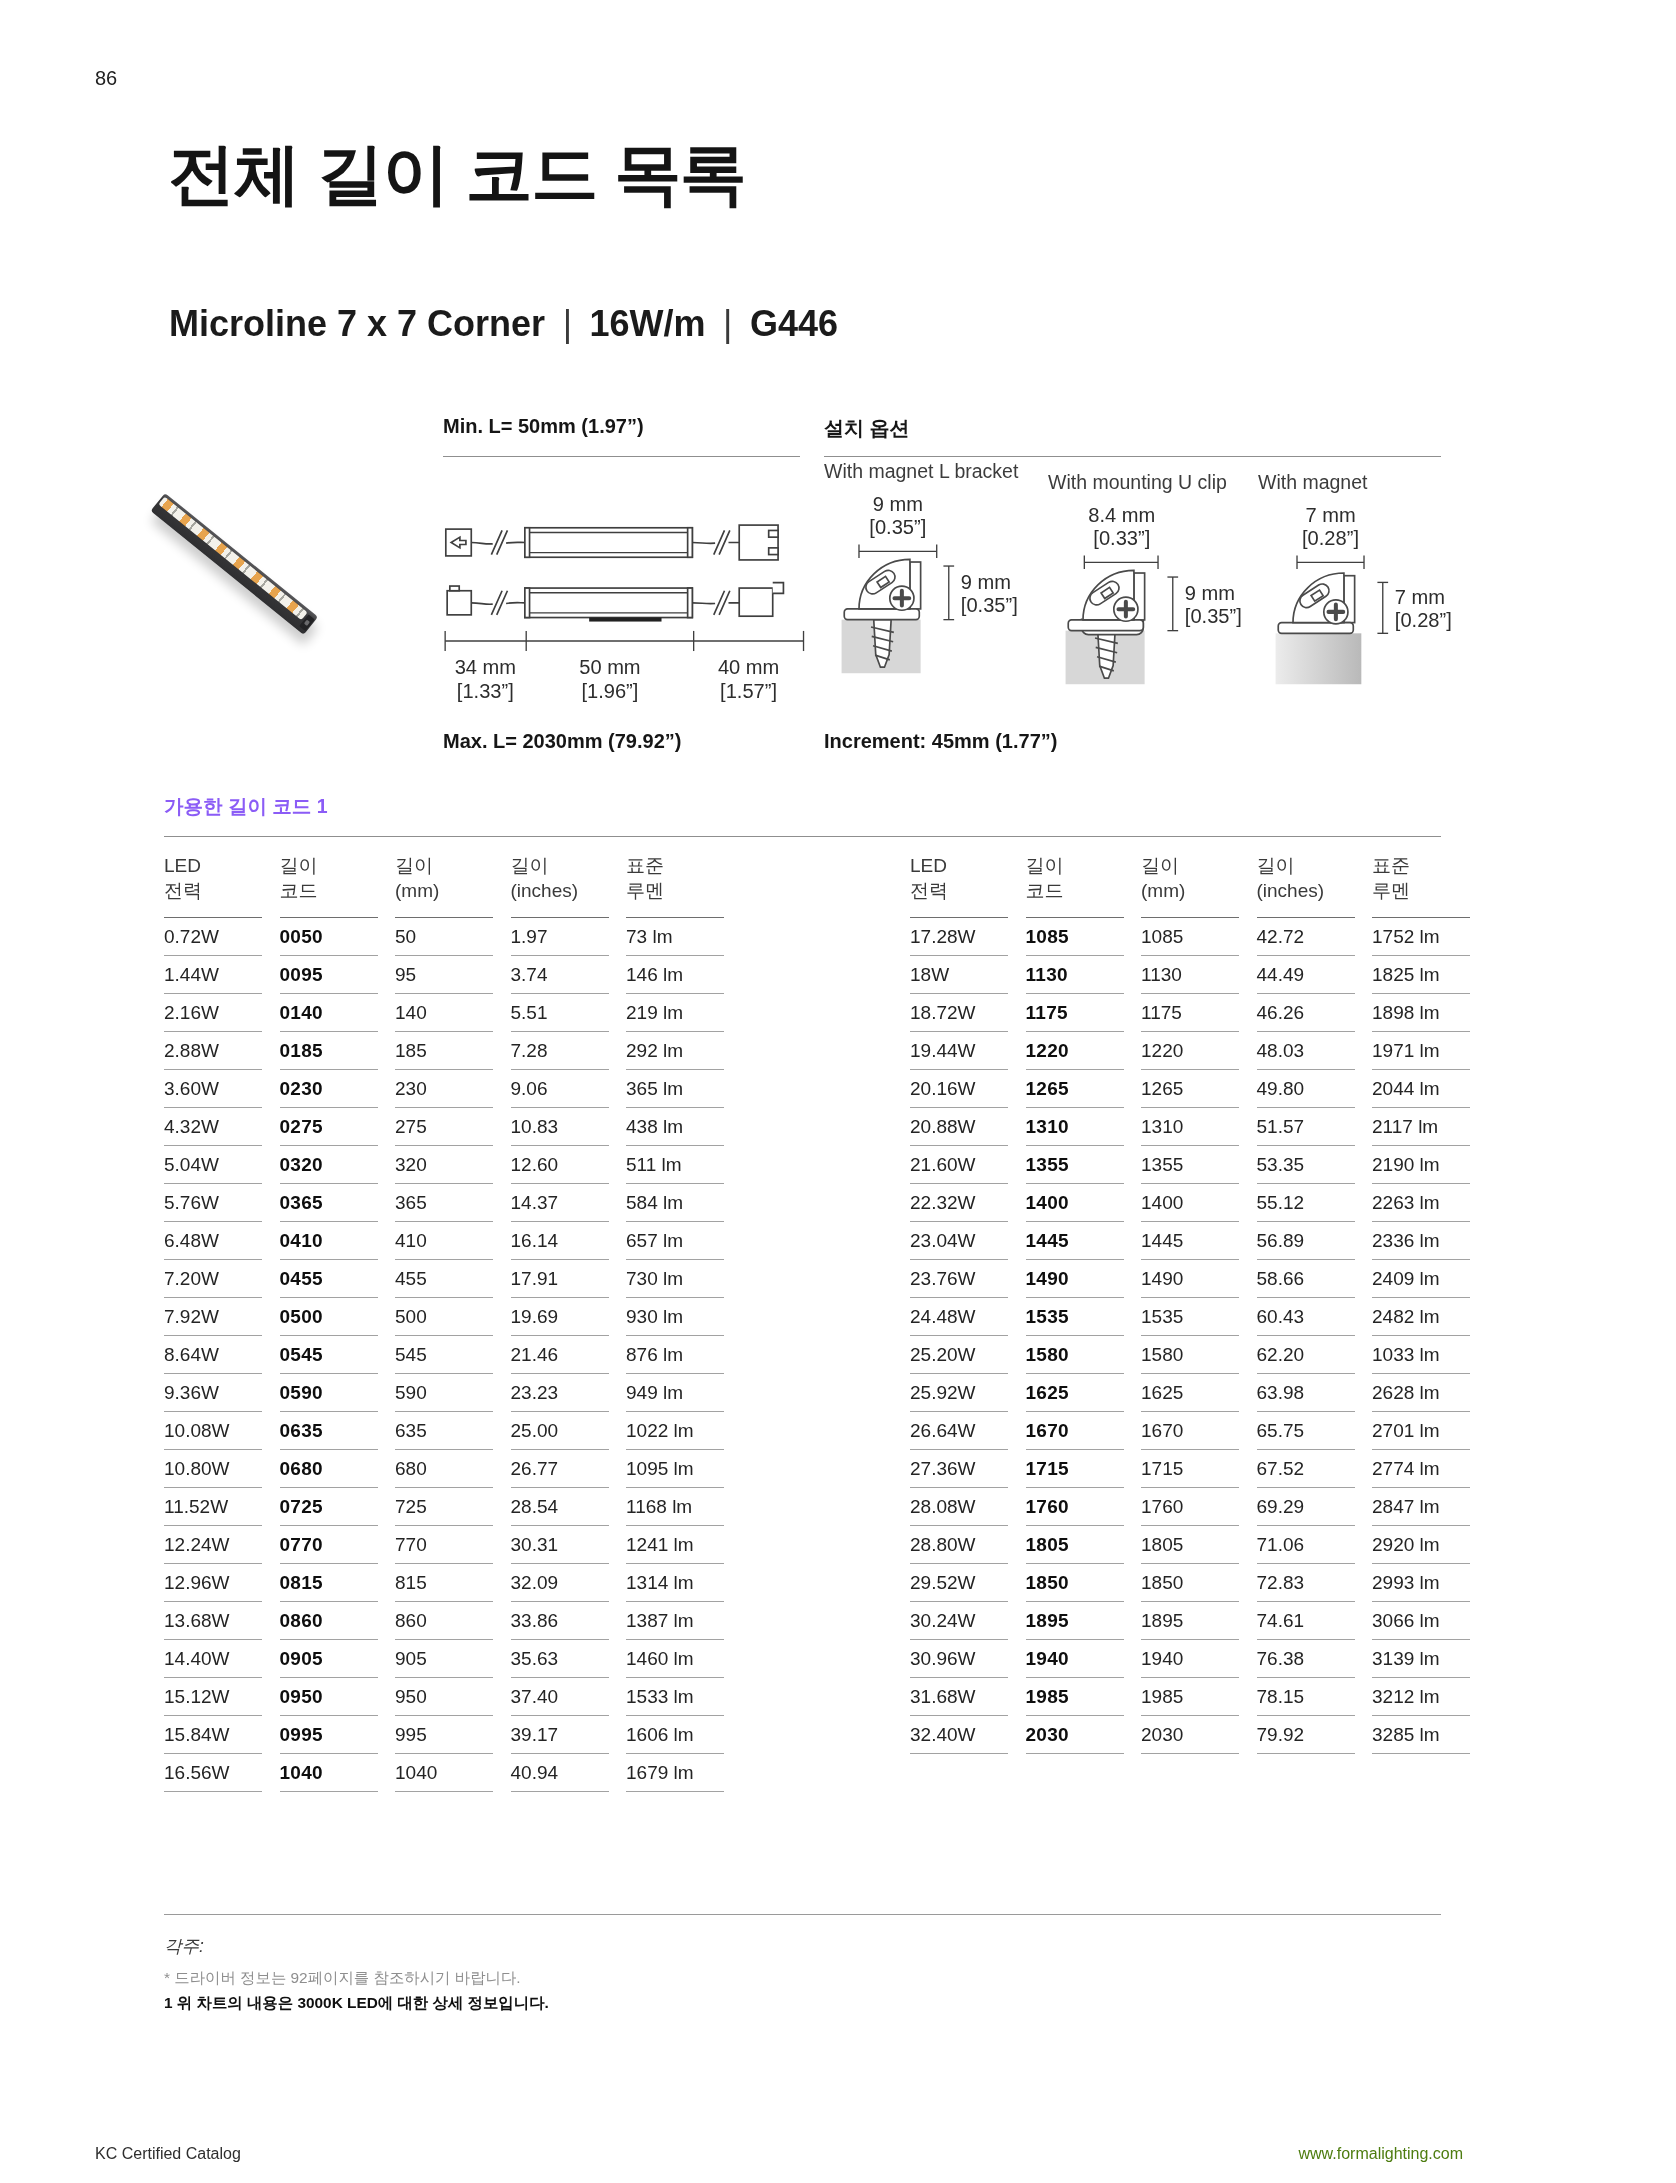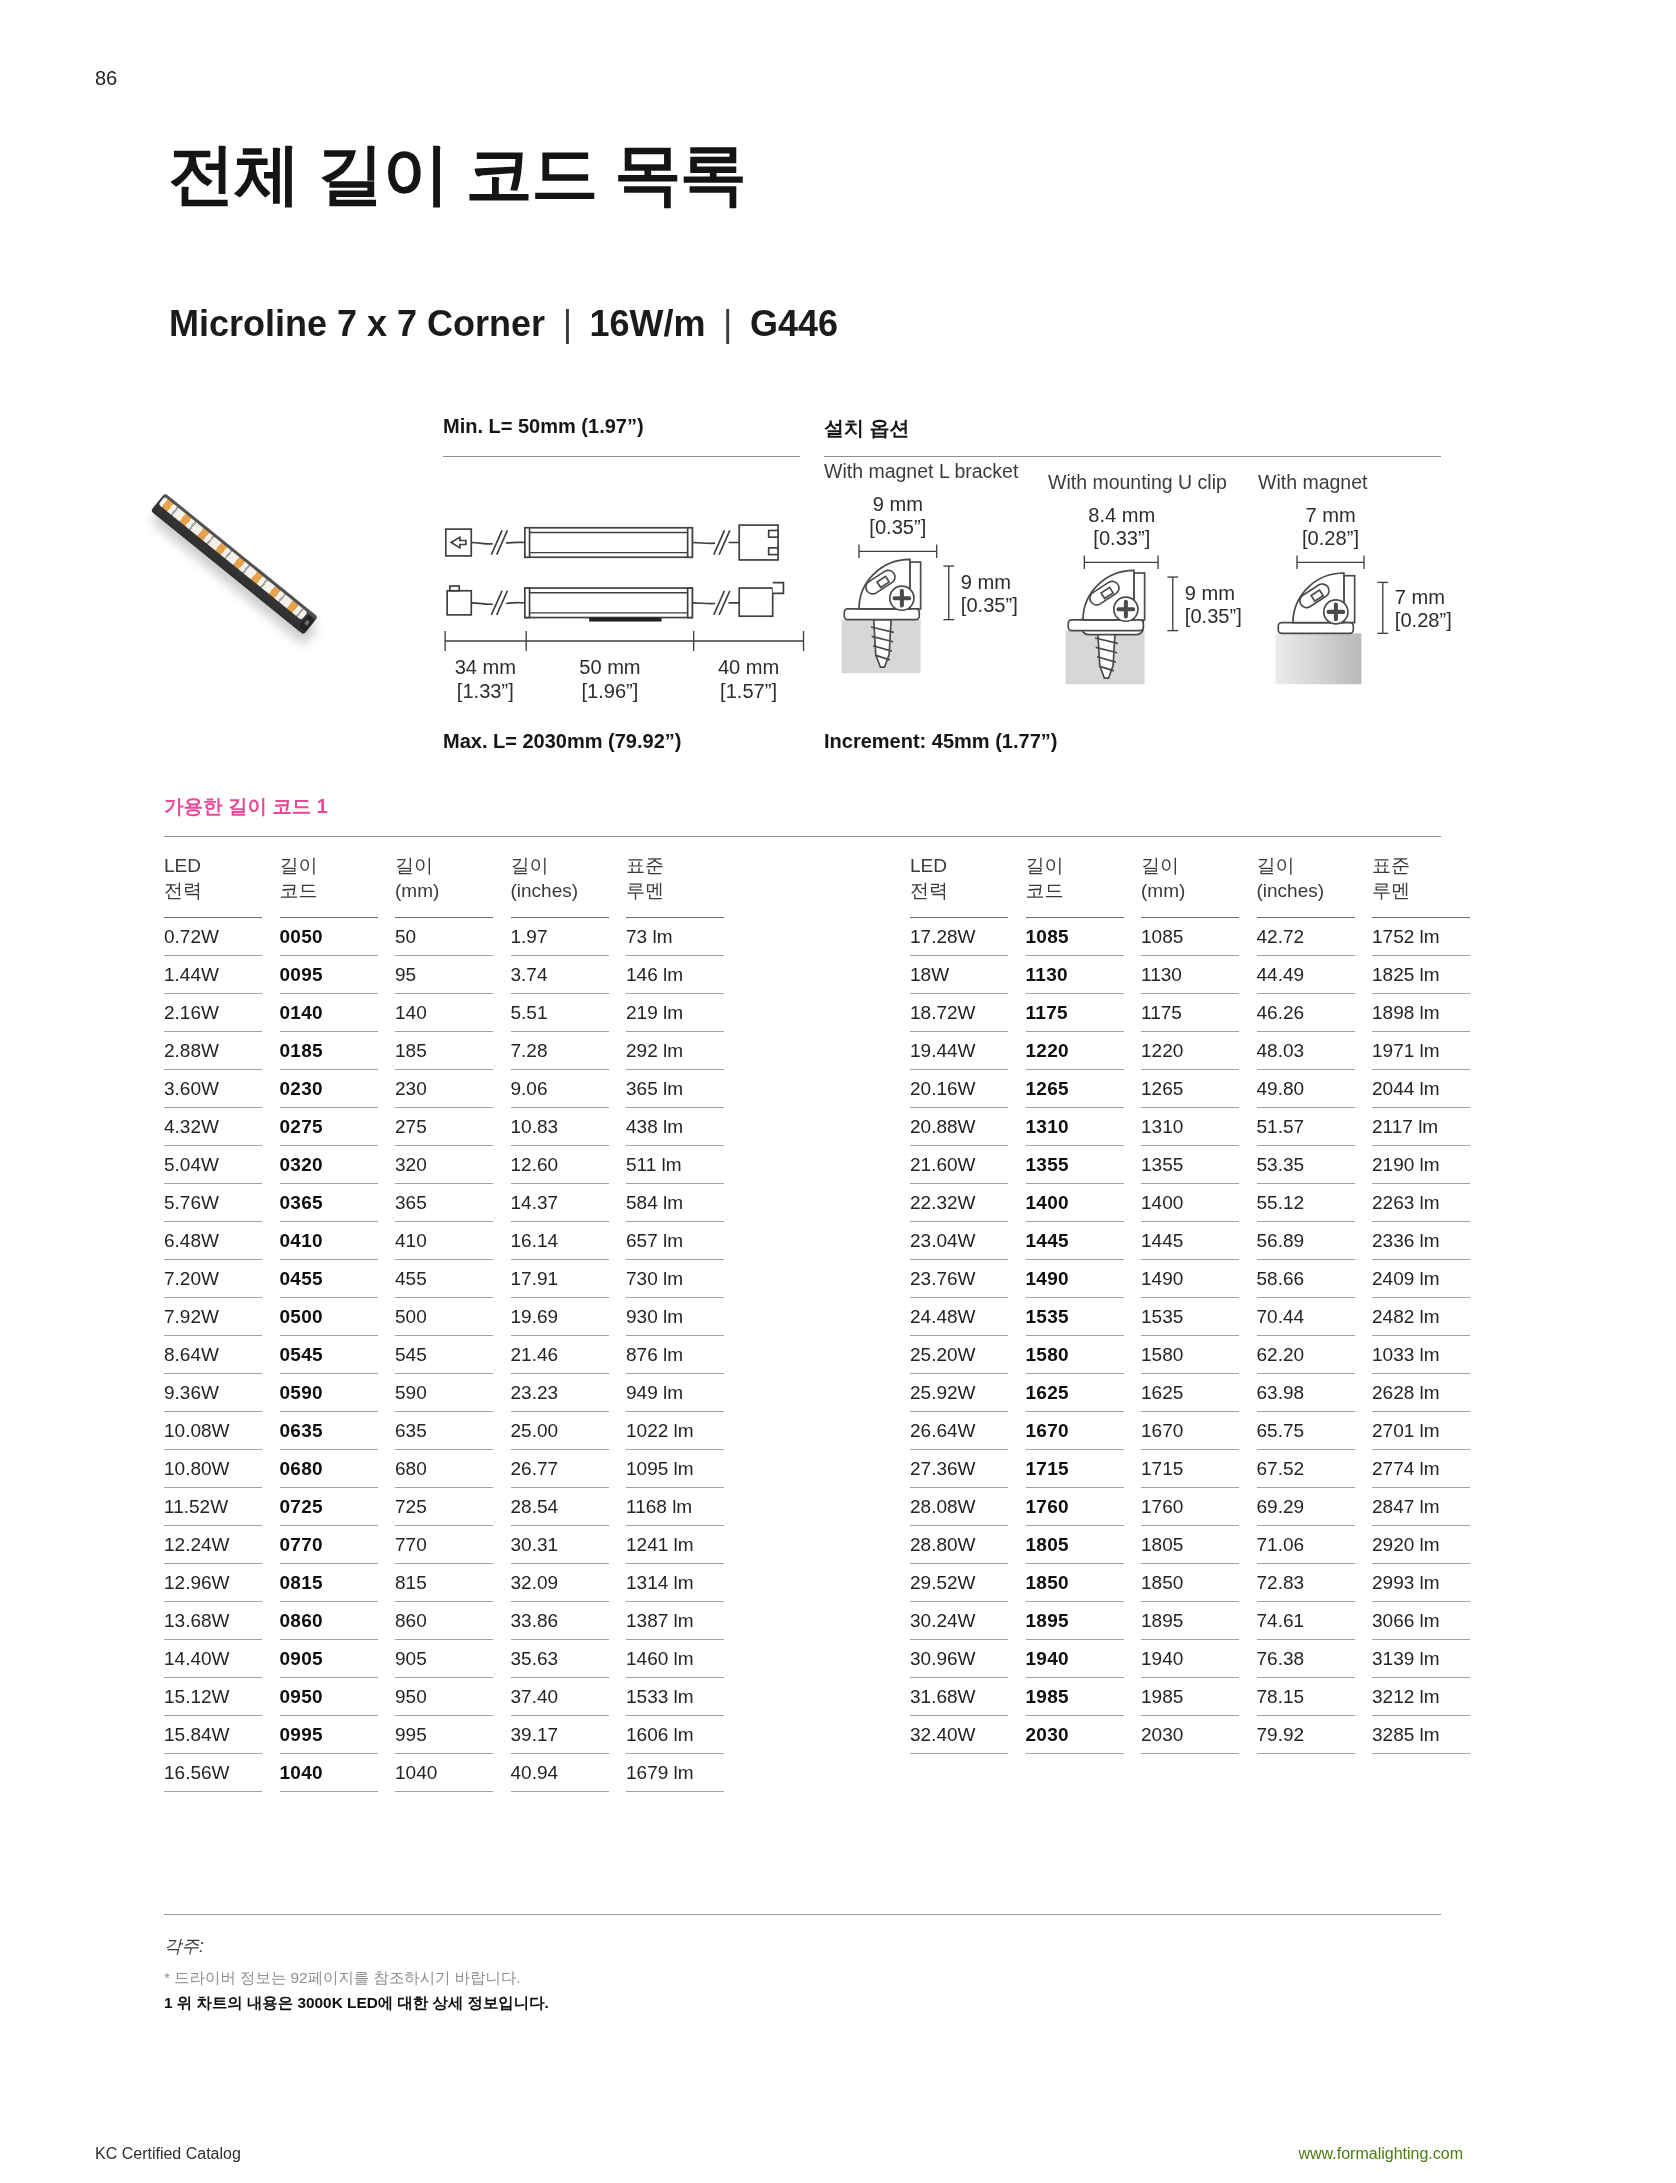--- a/index.html
+++ b/index.html
@@ -53,21 +53,21 @@
   #install-title { left:824px; top:415px; }
   #install-rule { left:824px; top:456px; width:617px; }
   #max-length-label { left:443px; top:730px; }
   #increment-label { left:824px; top:730px; }
 
   svg { font-family:inherit; }
   svg text.dim { font-size:30px; fill:#2d2d2d; }
 
   .mount-option .opt-title { font-size:19.5px; color:#3c3c3c; height:31px; }
 
-  #table-title { left:164px; top:793px; font-size:19.5px; font-weight:700; color:#ec4899; }
+  #table-title { left:164px; top:793px; font-size:19.5px; font-weight:700; color:#8b5cf6; }
   #table-rule { left:164px; top:836px; width:1277px; }
 
   .lentable { display:grid; grid-template-columns:repeat(5,98px); column-gap:17.5px; align-content:start; }
   .lentable .th {
     font-size:19px; line-height:1.3; color:#3a3a3a;
     padding-bottom:13.4px; border-bottom:1.3px solid #6e6e6e;
   }
   .lentable .td {
     font-size:19px; height:38px; padding-top:8.7px;
     border-bottom:1.3px solid #a2a2a2; color:#242424; white-space:nowrap;
@@ -461,21 +461,21 @@
     <div class="td">56.89</div>
     <div class="td">2336 lm</div>
     <div class="td">23.76W</div>
     <div class="td code">1490</div>
     <div class="td">1490</div>
     <div class="td">58.66</div>
     <div class="td">2409 lm</div>
     <div class="td">24.48W</div>
     <div class="td code">1535</div>
     <div class="td">1535</div>
-    <div class="td">70.44</div>
+    <div class="td">60.43</div>
     <div class="td">2482 lm</div>
     <div class="td">25.20W</div>
     <div class="td code">1580</div>
     <div class="td">1580</div>
     <div class="td">62.20</div>
     <div class="td">1033 lm</div>
     <div class="td">25.92W</div>
     <div class="td code">1625</div>
     <div class="td">1625</div>
     <div class="td">63.98</div>

